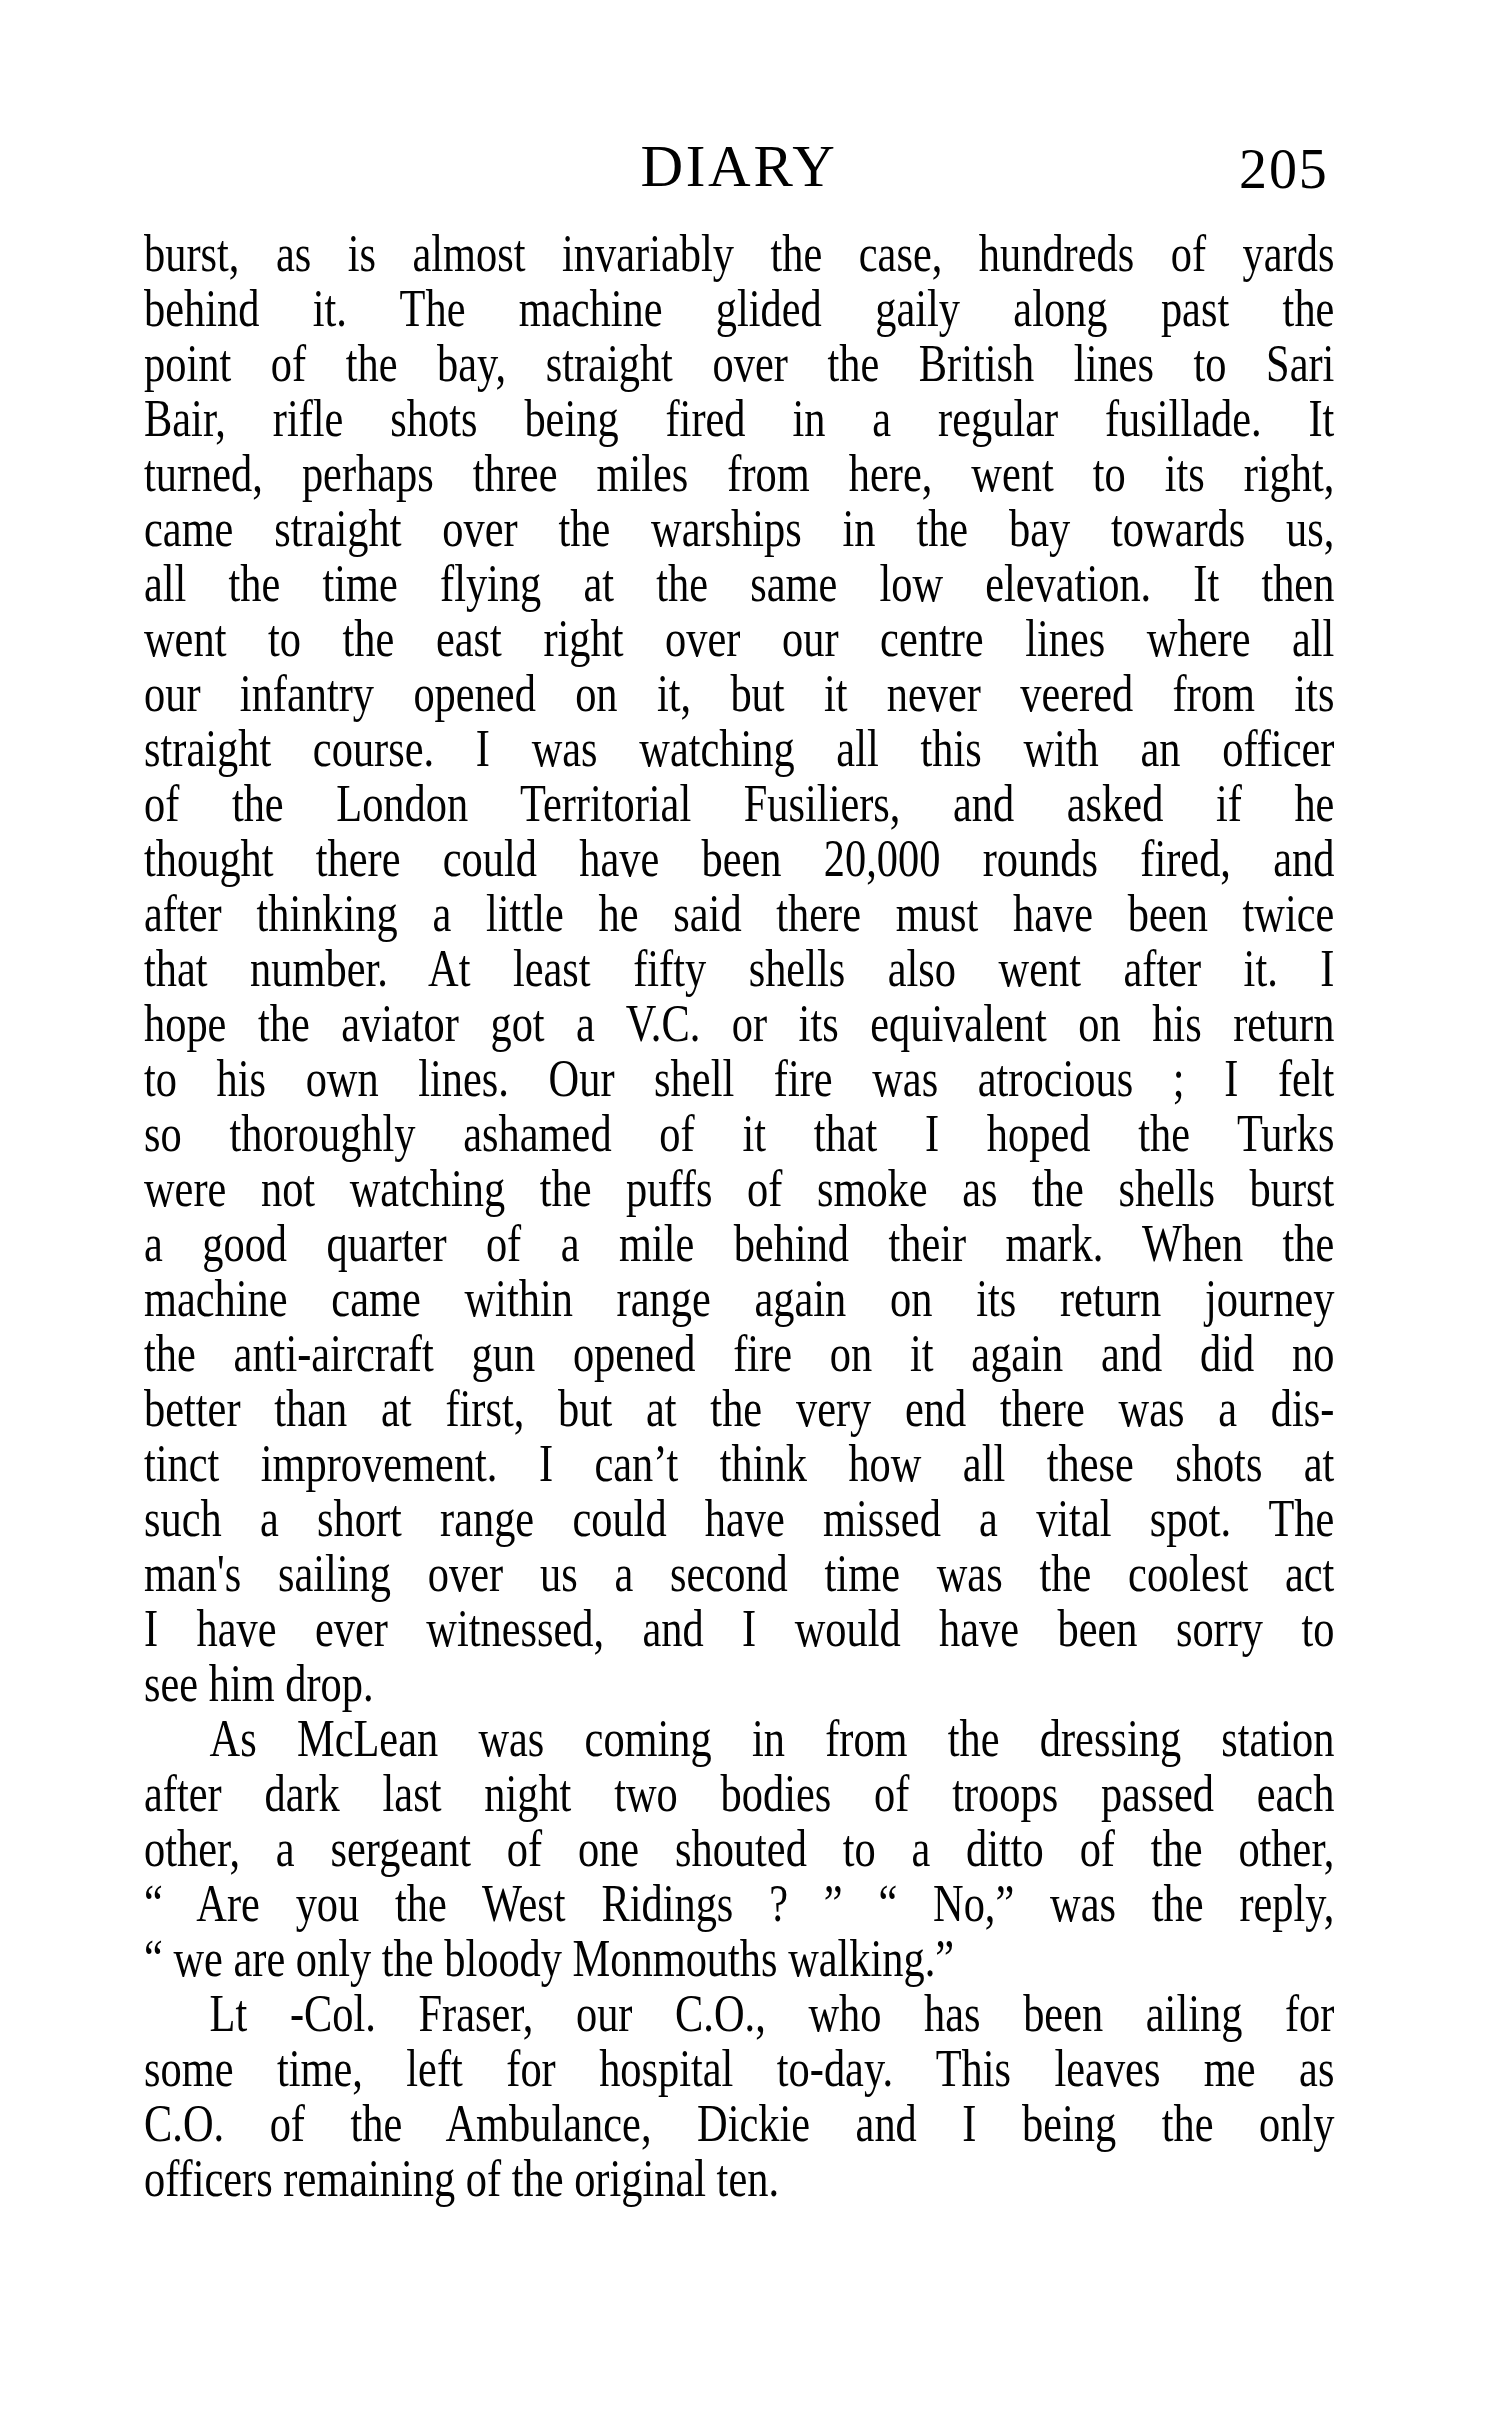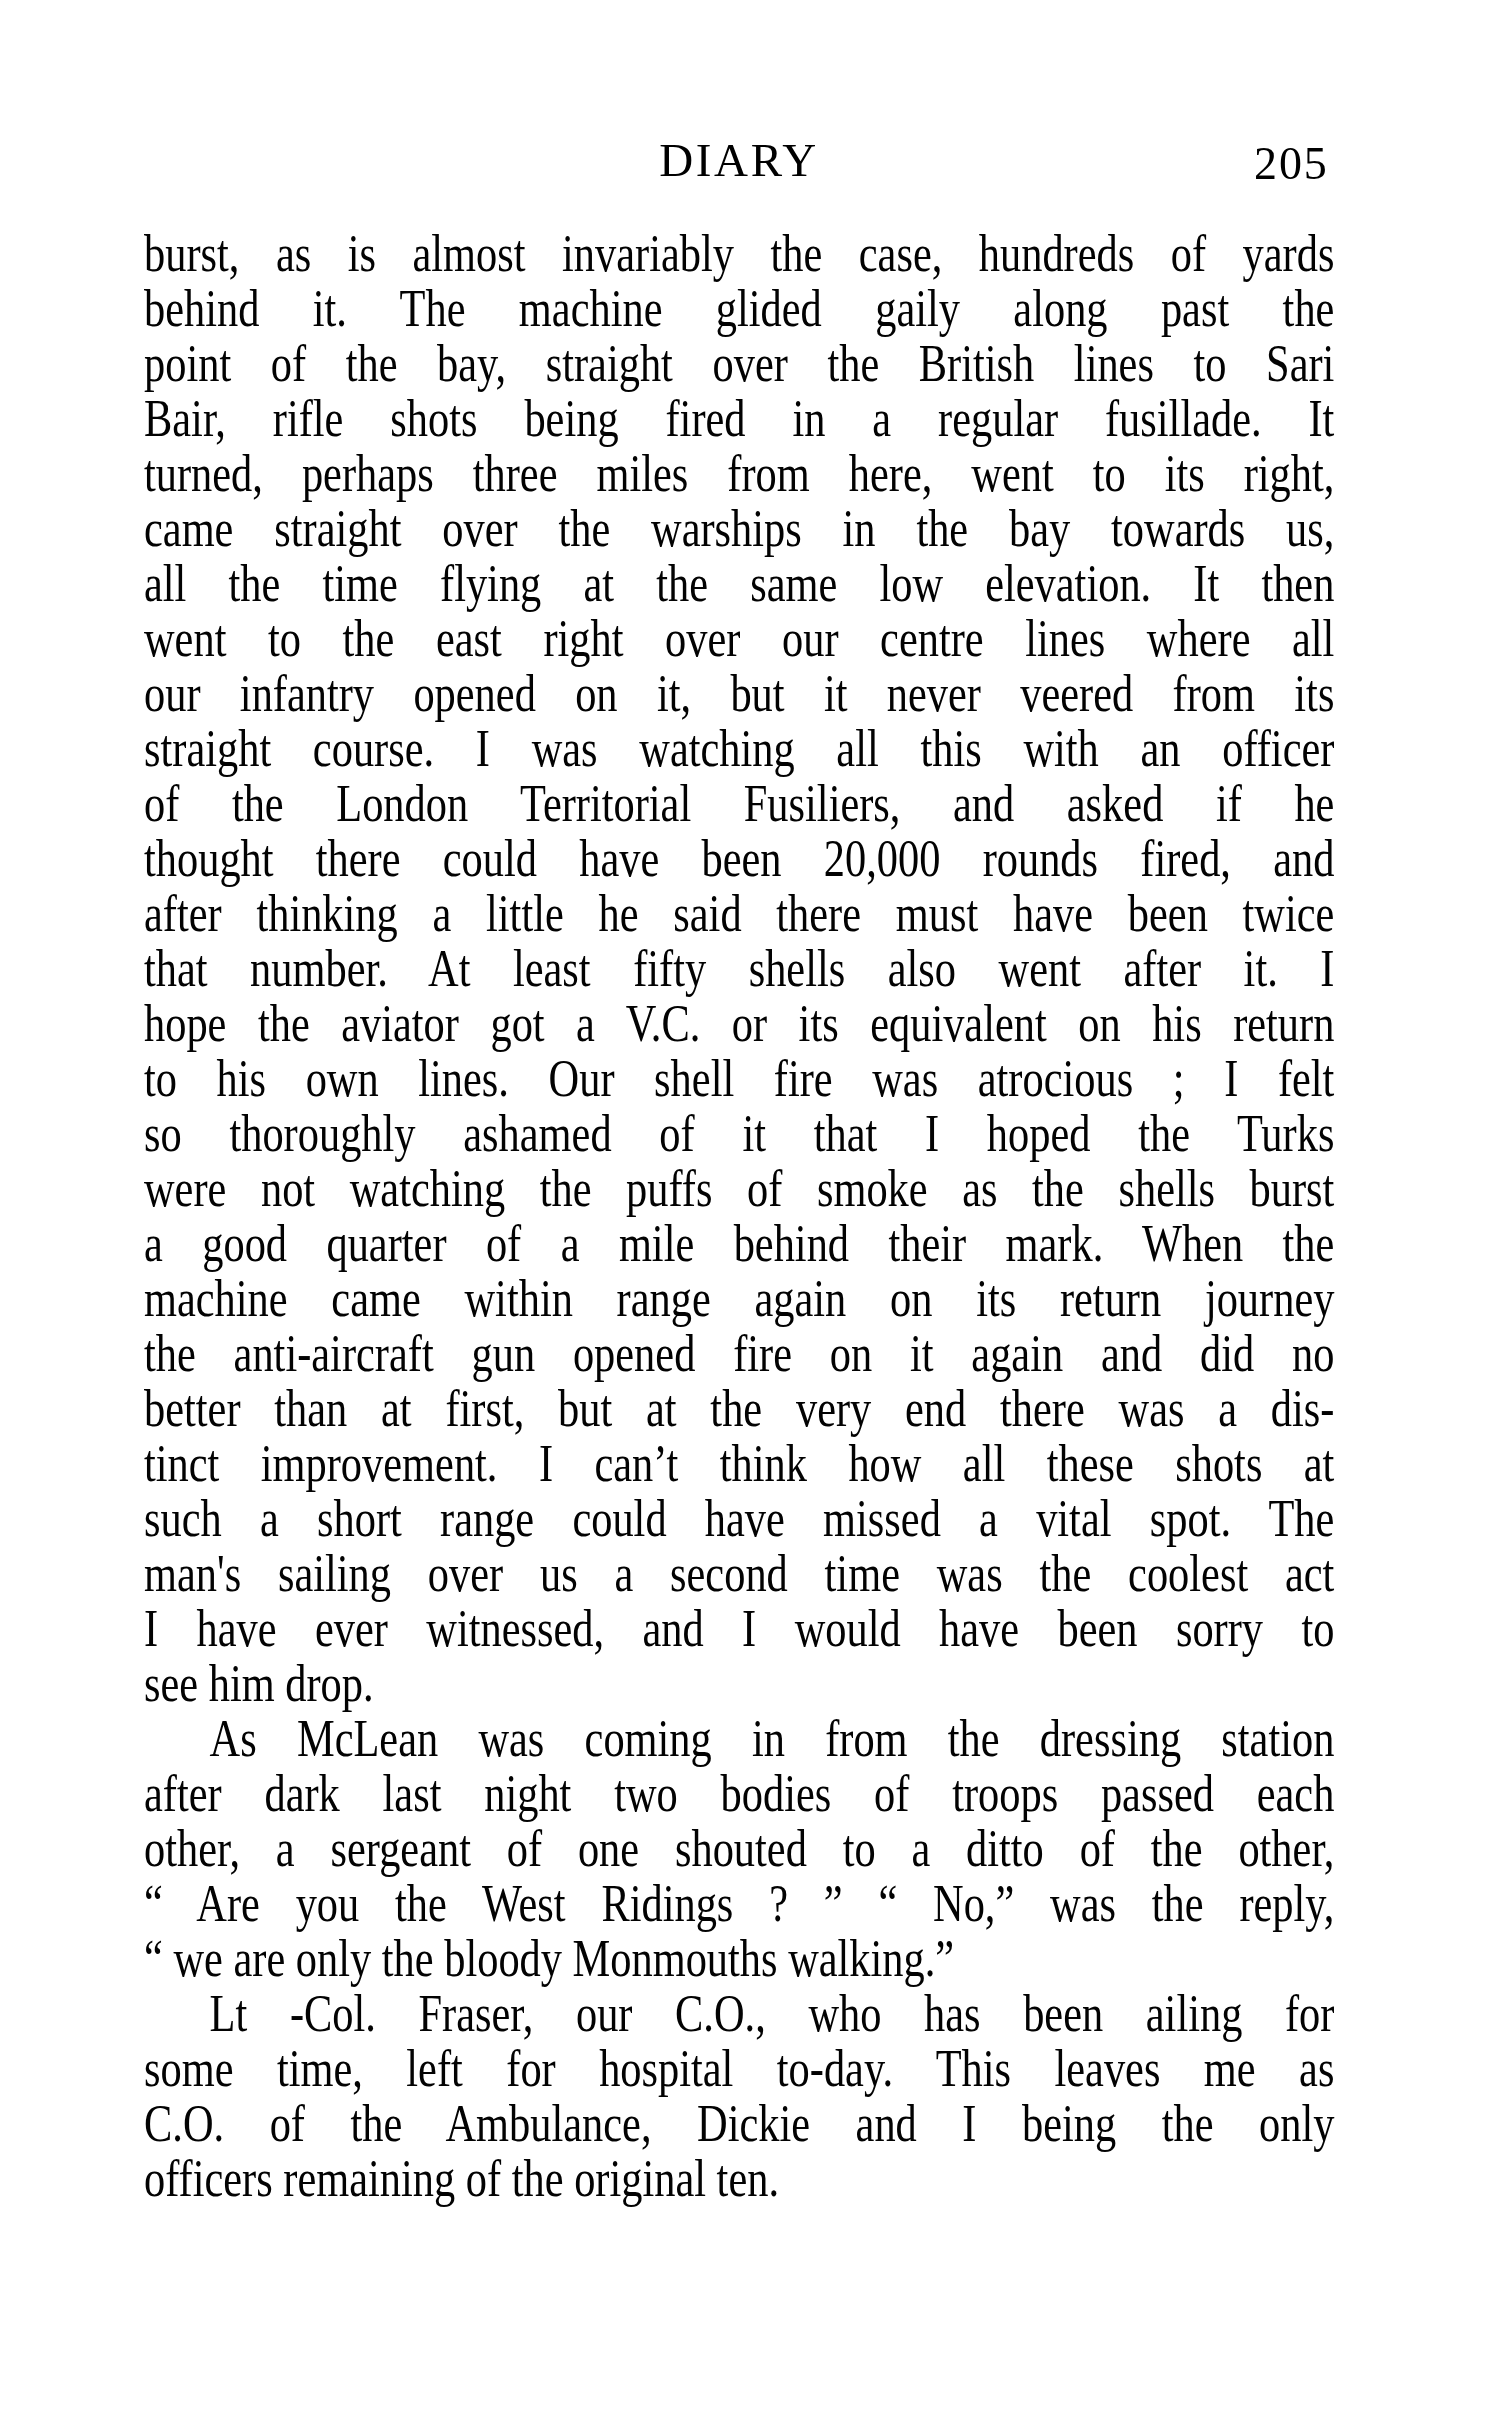--- a/index.html
+++ b/index.html
@@ -18,30 +18,30 @@
   }
   .header {
     position: absolute;
     left: 144px;
     top: 137px;
     width: 1190px;
     height: 57px;
   }
   .running-title {
     text-align: center;
-    font-size: 47px;
+    font-size: 59px;
     letter-spacing: 2.7px;
     line-height: 1;
     color: #000000;
   }
   .page-number {
     position: absolute;
     right: 5.5px;
     top: 3.7px;
-    font-size: 46px;
+    font-size: 56px;
     line-height: 1;
     letter-spacing: 1.8px;
     color: #000000;
   }
   
   .body-text {
     position: absolute;
     left: 144px;
     top: 226px;
     width: 1488px;

